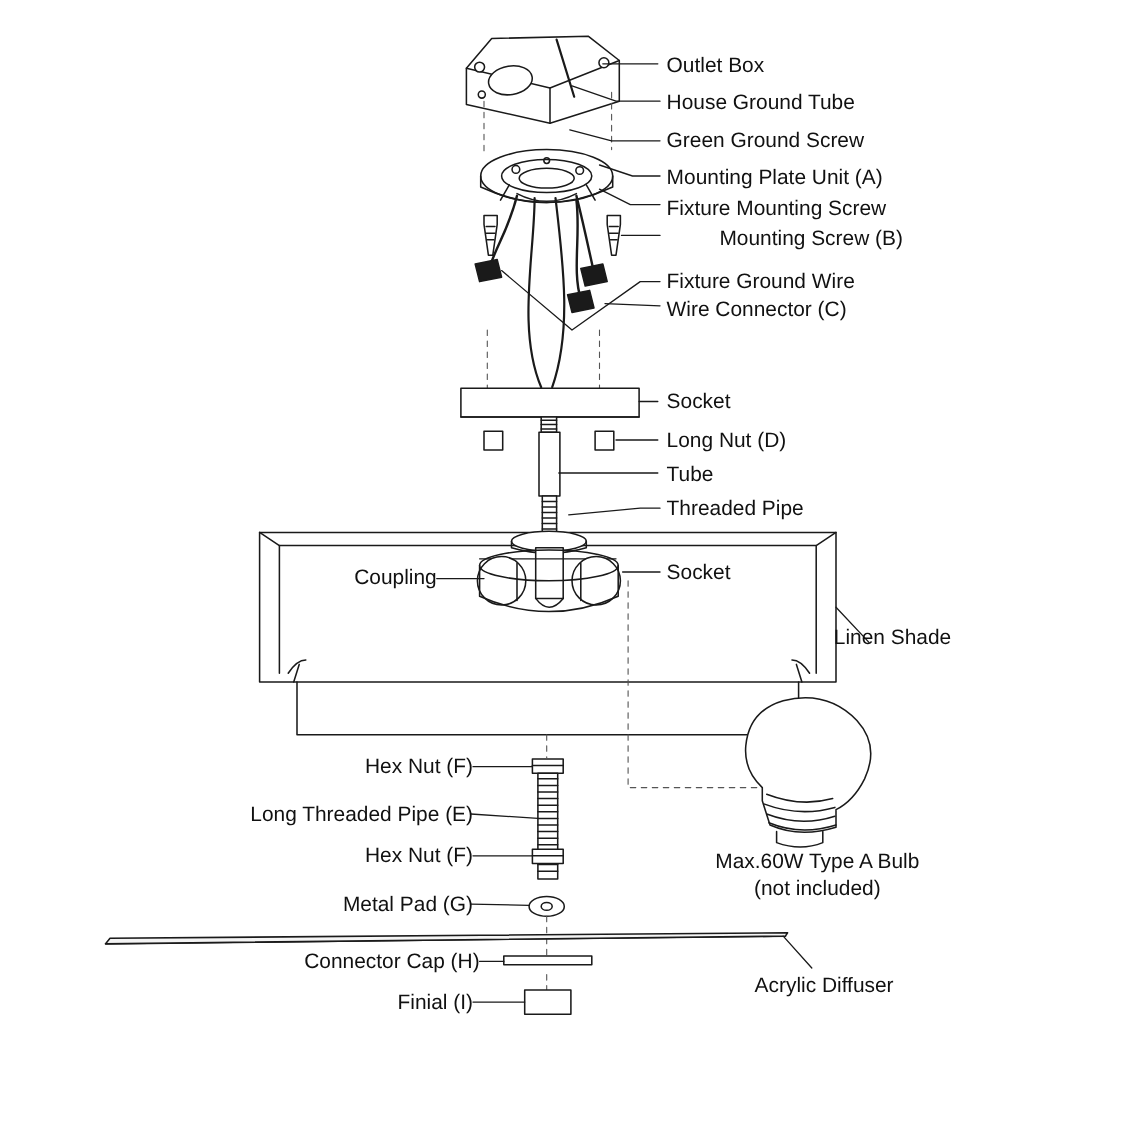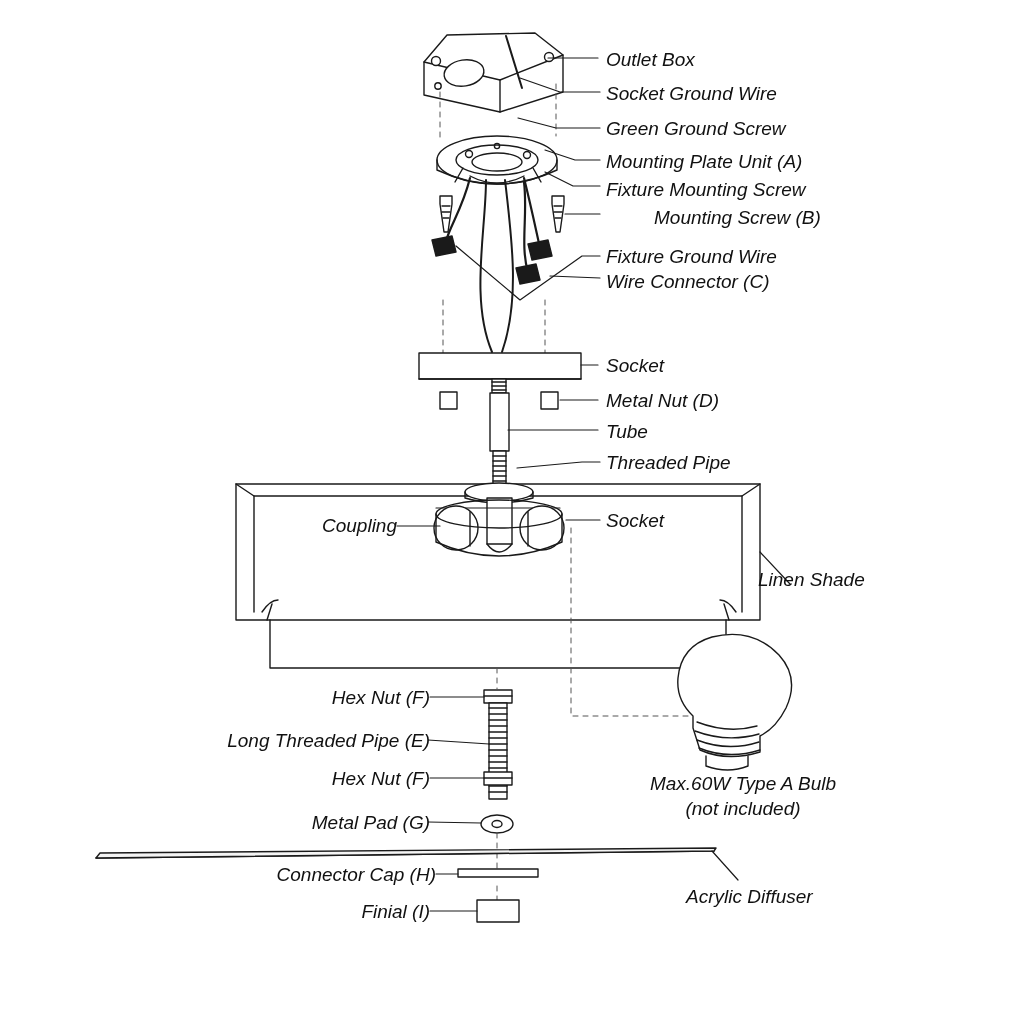--- a/index.html
+++ b/index.html
@@ -11,21 +11,20 @@
     width: 1024px;
     height: 1024px;
     font-family: "Liberation Sans", sans-serif;
     color: #000000;
     overflow: hidden;
   }
   #stage {
     position: relative;
     width: 1024px;
     height: 1024px;
-    font-style: italic;
   }
   #art {
     position: absolute;
     left: 0;
     top: 0;
     width: 1024px;
     height: 1024px;
   }
   .lbl {
     position: absolute;
@@ -226,29 +225,29 @@
         <path d="M428 822 L481 823"></path>
         <path d="M436 874 L458 874"></path>
         <path d="M430 911 L477 911"></path>
         <path d="M712 851 L738 880"></path>
       </g>
 
     </g>
   </svg>
 
   <div class="lbl" style="left:606px; top:48px;">Outlet Box</div>
-  <div class="lbl" style="left:606px; top:82px;">Socket Ground Wire</div>
+  <div class="lbl" style="left:606px; top:82px;">House Ground Tube</div>
   <div class="lbl" style="left:606px; top:117px;">Green Ground Screw</div>
   <div class="lbl" style="left:606px; top:150px;">Mounting Plate Unit (A)</div>
   <div class="lbl" style="left:606px; top:178px;">Fixture Mounting Screw</div>
   <div class="lbl" style="left:606px; top:206px;margin-left:48px;">Mounting Screw (B)</div>
   <div class="lbl" style="left:606px; top:245px;text-align:center;">Fixture Ground Wire</div>
   <div class="lbl" style="left:606px; top:270px;">Wire Connector (C)</div>
   <div class="lbl" style="left:606px; top:354px;">Socket</div>
-  <div class="lbl" style="left:606px; top:389px;">Metal Nut (D)</div>
+  <div class="lbl" style="left:606px; top:389px;">Long Nut (D)</div>
   <div class="lbl" style="left:606px; top:420px;">Tube</div>
   <div class="lbl" style="left:606px; top:451px;">Threaded Pipe</div>
   <div class="lbl r" style="left:237px; top:514px; width:160px;">Coupling</div>
   <div class="lbl" style="left:606px; top:509px;">Socket</div>
   <div class="lbl" style="left:758px; top:568px;text-align:center;">Linen Shade</div>
 
   <div class="lbl r" style="left:200px; top:686px; width:230px;">Hex Nut (F)</div>
   <div class="lbl r" style="left:160px; top:729px; width:270px;">Long Threaded Pipe (E)</div>
   <div class="lbl r" style="left:200px; top:767px; width:230px;">Hex Nut (F)</div>
   <div class="lbl r" style="left:180px; top:811px; width:250px;">Metal Pad (G)</div>

